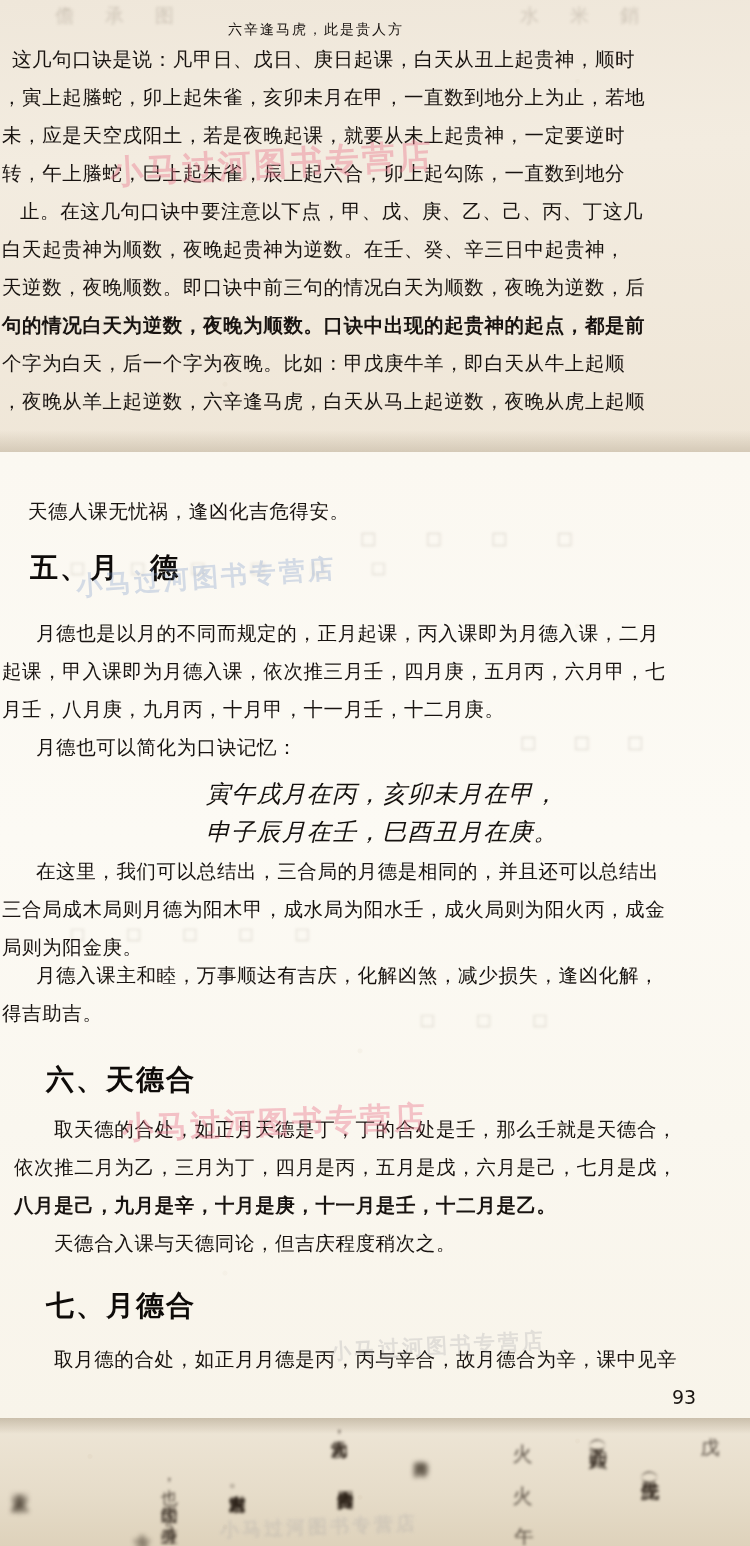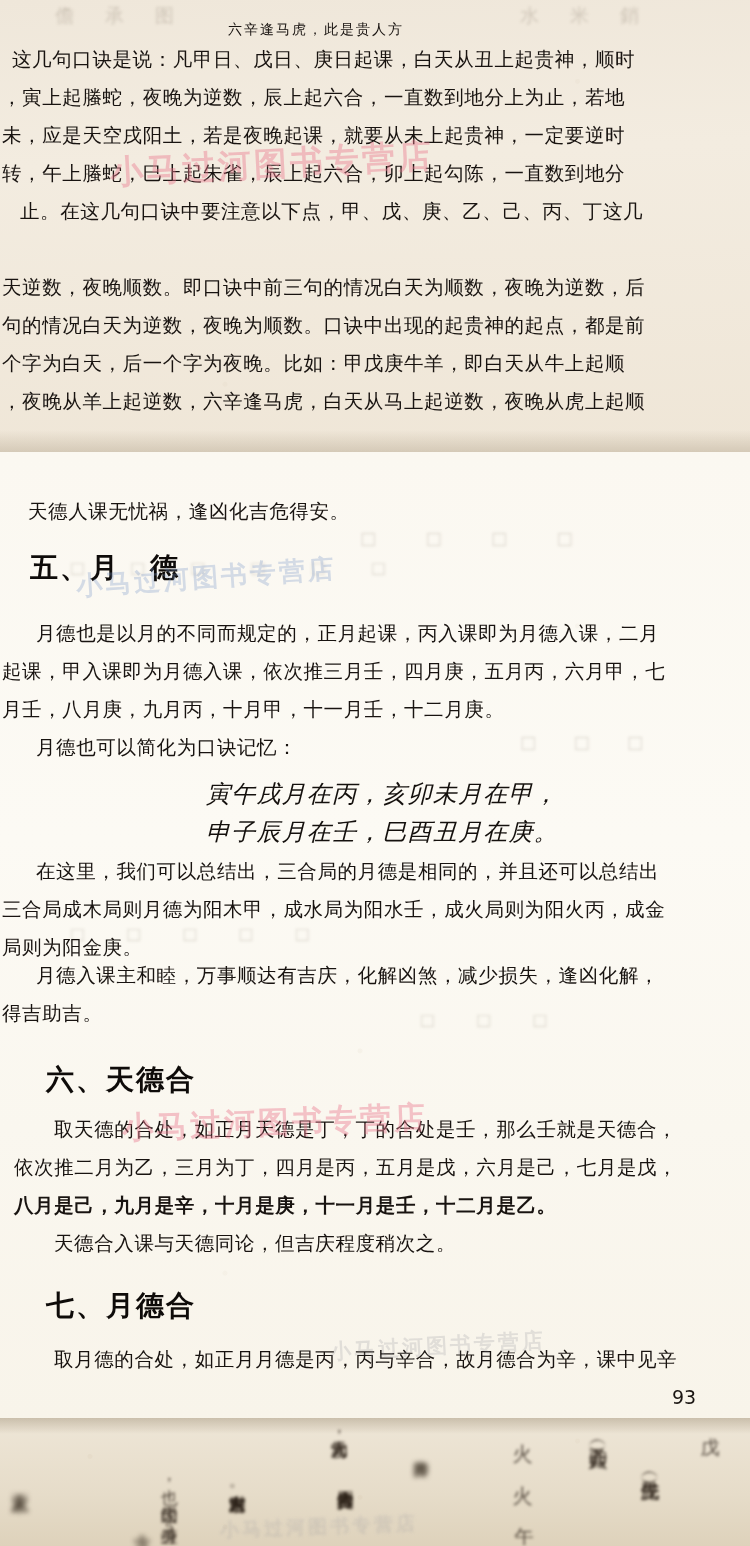--- a/index.html
+++ b/index.html
@@ -154,26 +154,27 @@
 
   <div class="band-top">
     <div class="speckle"></div>
 
     <div class="txt ghost2" style="left:55px; top:6px; font-size:19px; letter-spacing:6px;">儋　承　图</div>
     <div class="txt ghost2" style="left:520px; top:6px; font-size:19px; letter-spacing:6px;">水　米　銷</div>
 
     <div class="txt body-line" style="left:228px; top:22px; font-size:14px; letter-spacing:2px;">六辛逢马虎，此是贵人方</div>
 
     <div class="txt body-line" style="left:12px; top:50px;">这几句口诀是说：凡甲日、戊日、庚日起课，白天从丑上起贵神，顺时</div>
-    <div class="txt body-line" style="left:2px;  top:88px;">，寅上起螣蛇，夜晚为逆数，辰上起六合，一直数到地分上为止，若地</div>
+    <div class="txt body-line" style="left:2px;  top:88px;">，寅上起螣蛇，卯上起朱雀，亥卯未月在甲，一直数到地分上为止，若地</div>
     <div class="txt body-line" style="left:2px;  top:126px;">未，应是天空戌阳土，若是夜晚起课，就要从未上起贵神，一定要逆时</div>
     <div class="txt body-line" style="left:2px;  top:164px;">转，午上螣蛇，巳上起朱雀，辰上起六合，卯上起勾陈，一直数到地分</div>
     <div class="txt body-line" style="left:12px; top:202px;margin-left:8px;">止。在这几句口诀中要注意以下点，甲、戊、庚、乙、己、丙、丁这几</div>
+    <div class="txt body-line" style="left:2px;  top:240px;">白天起贵神为顺数，夜晚起贵神为逆数。在壬、癸、辛三日中起贵神，</div>
     <div class="txt body-line" style="left:2px;  top:278px;">天逆数，夜晚顺数。即口诀中前三句的情况白天为顺数，夜晚为逆数，后</div>
-    <div class="txt body-line" style="left:2px;  top:316px;">句的情况白天为逆数，夜晚为顺数。口诀中出现的起贵神的起点，都是前</div>
+    <div class="txt body-line" style="left:2px;  top:316px;font-weight:bold;">句的情况白天为逆数，夜晚为顺数。口诀中出现的起贵神的起点，都是前</div>
     <div class="txt body-line" style="left:2px;  top:354px;">个字为白天，后一个字为夜晚。比如：甲戊庚牛羊，即白天从牛上起顺</div>
     <div class="txt body-line" style="left:2px;  top:392px;">，夜晚从羊上起逆数，六辛逢马虎，白天从马上起逆数，夜晚从虎上起顺</div>
 
     <div class="wm wm-pink" style="left:110px; top:142px; transform:rotate(-3deg);">小马过河图书专营店</div>
   </div>
 
   <div class="band-main">
     <div class="speckle"></div>
 
     <div class="txt ghost2" style="left:360px; top:78px; font-size:17px; letter-spacing:22px;">□ □ □ □</div>

